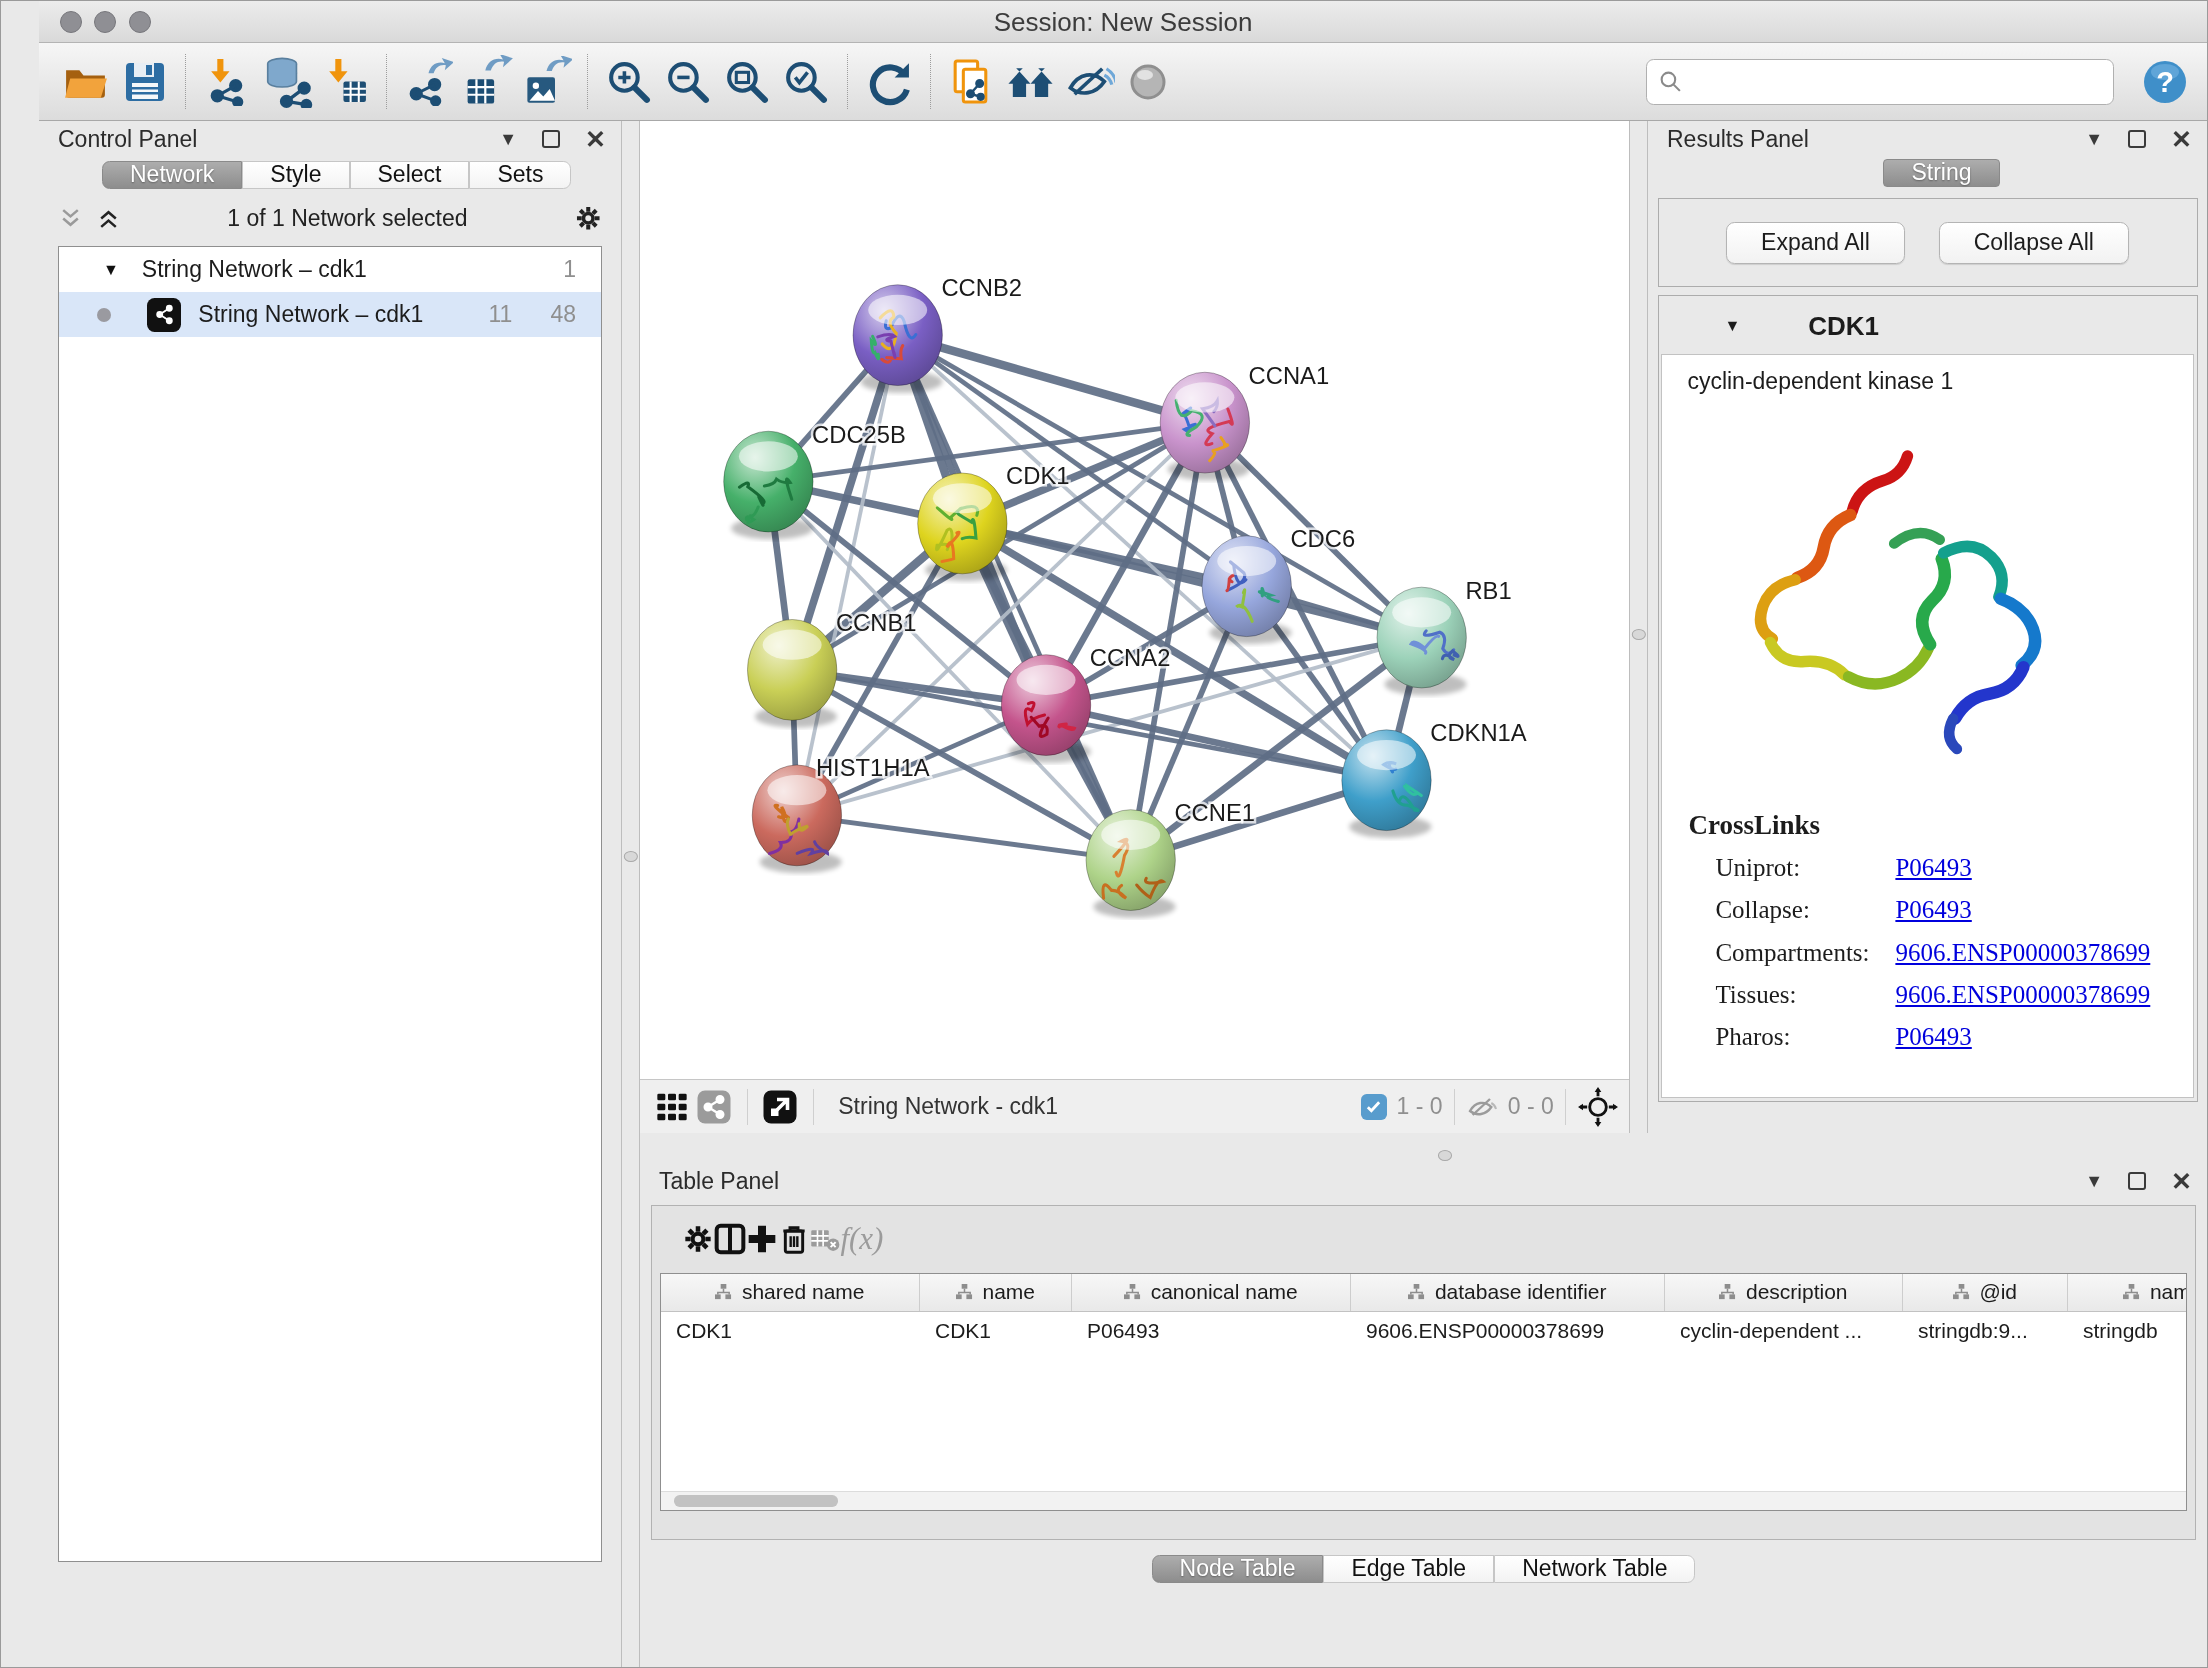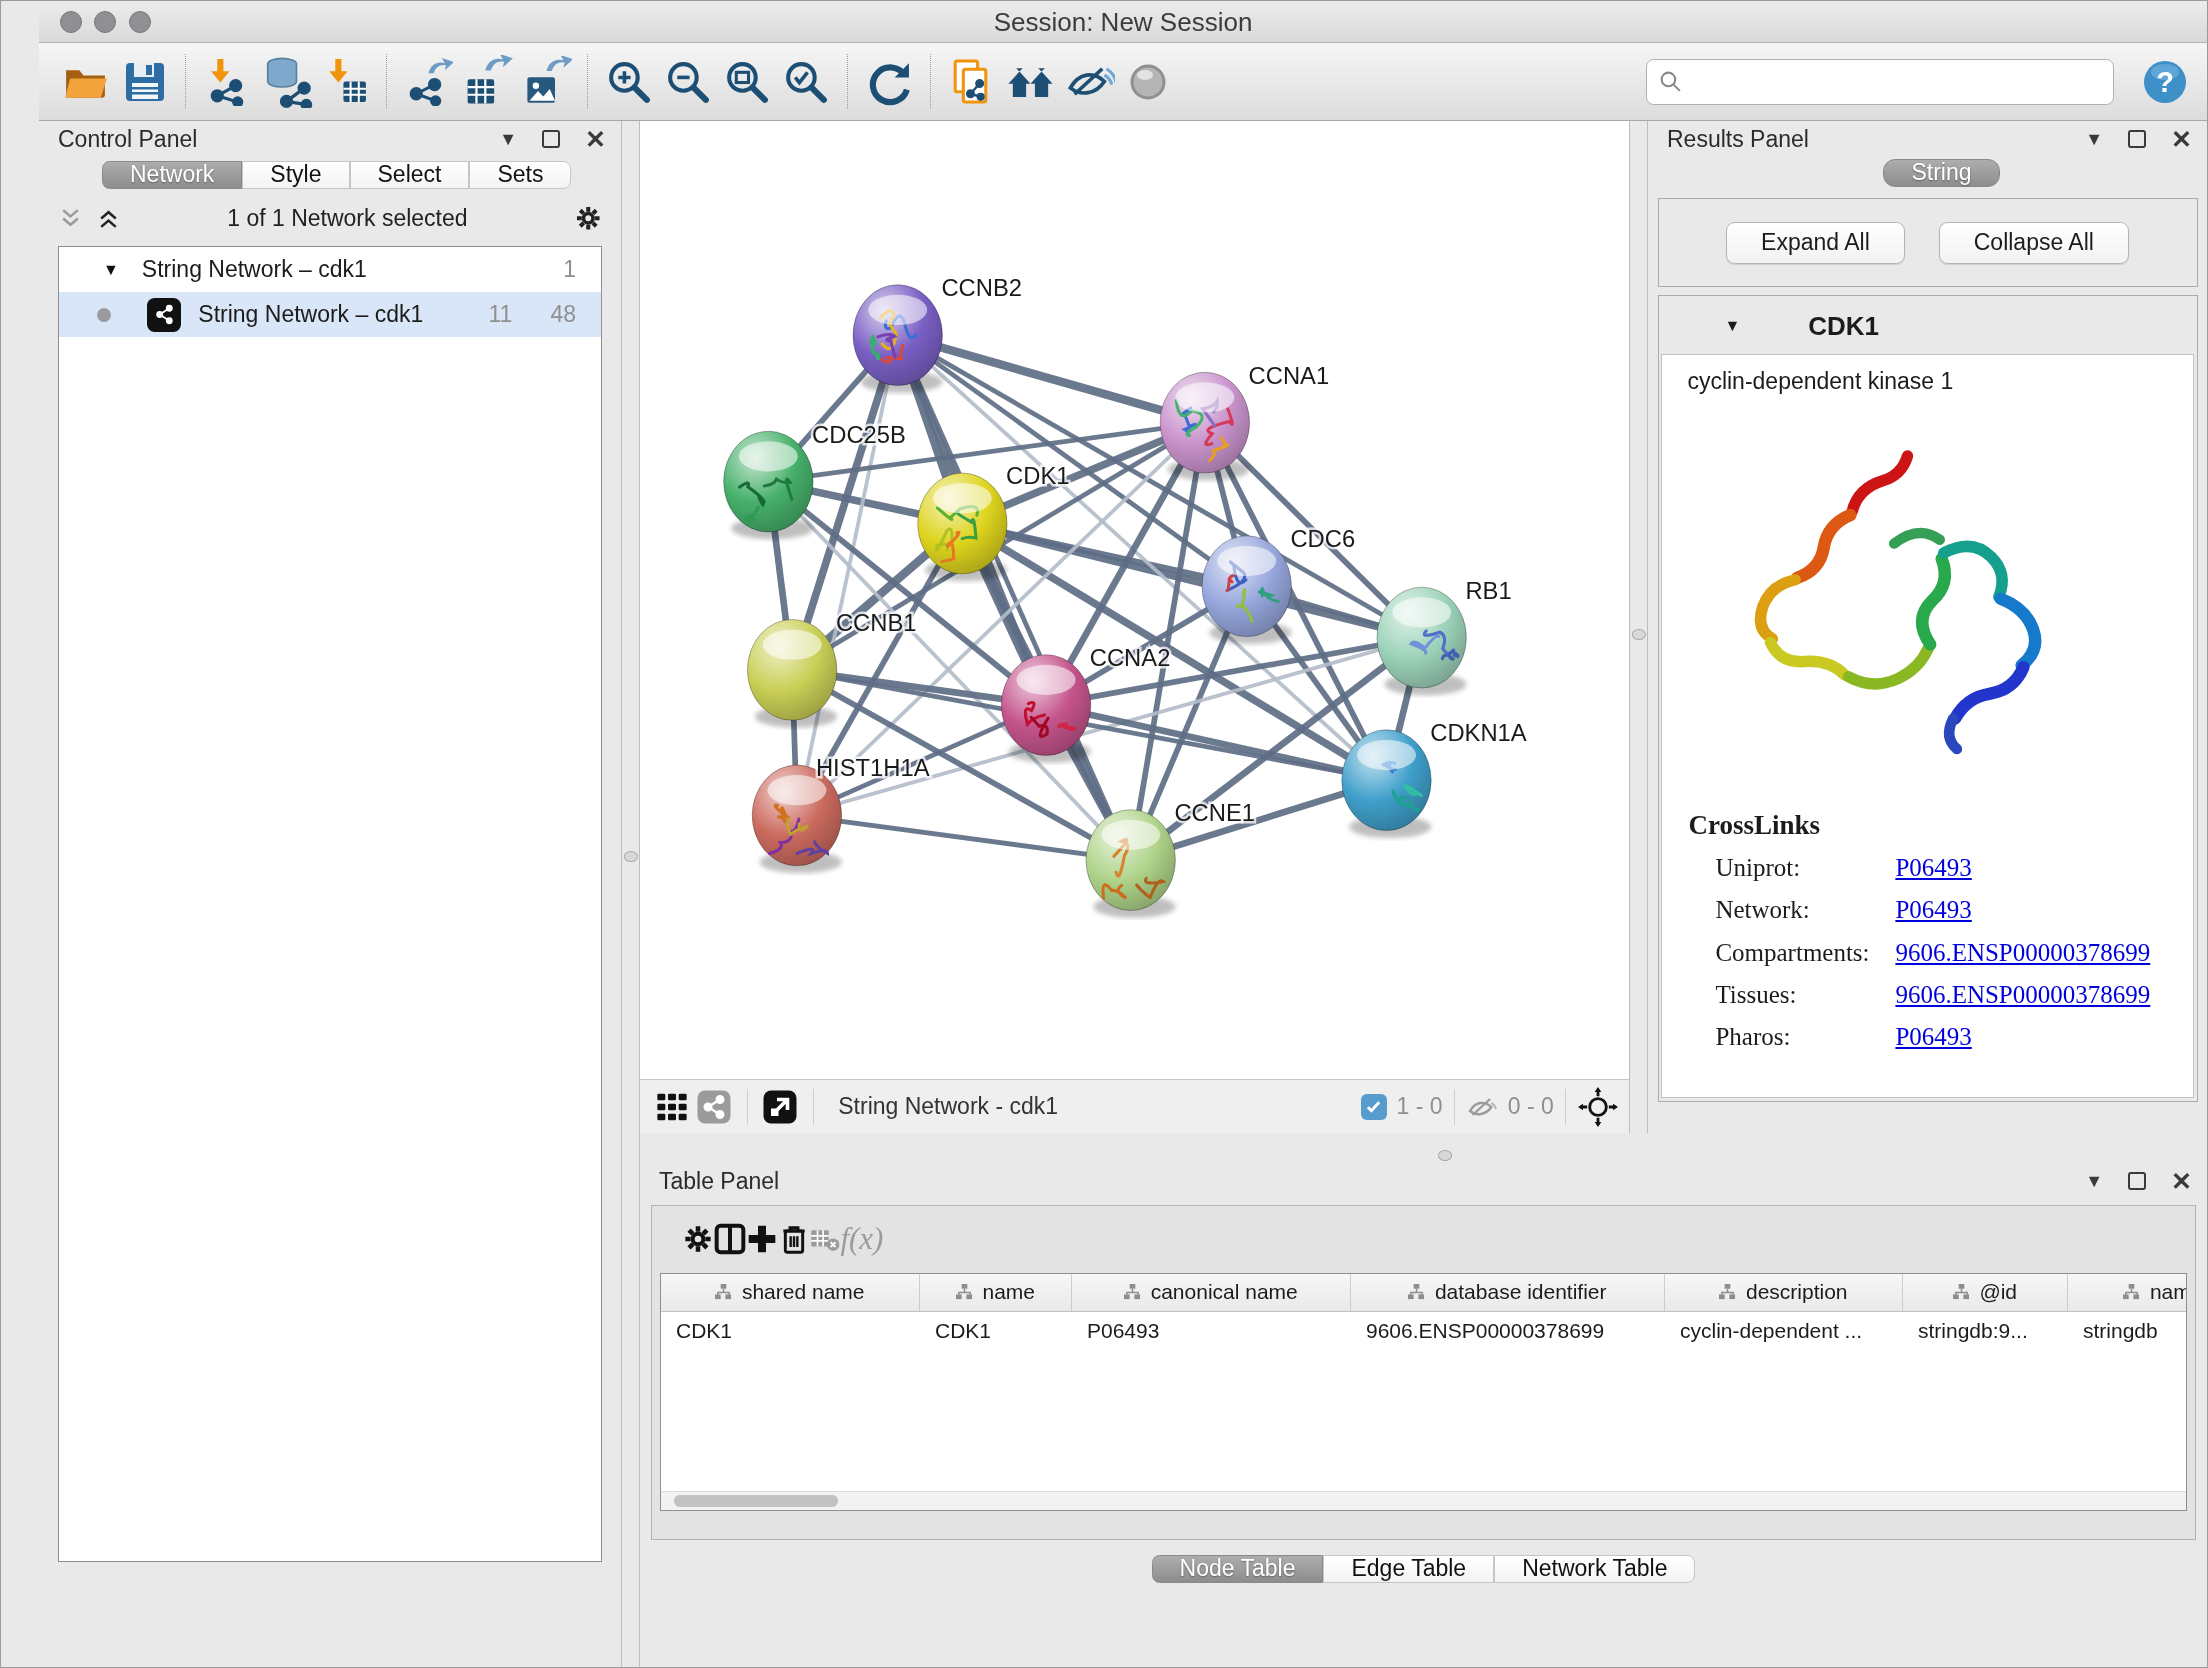--- a/index.html
+++ b/index.html
@@ -67,21 +67,21 @@
   .nettools { height:54px; background:#efefef; border-top:1px solid #c6c6c6; display:flex; align-items:center; padding:0 11.4px; }
   .ntsep { width:0; border-left:1px solid #cfcfcf; height:36px; margin:0 11.4px; }
   .ntname { font-size:23px; color:#333; margin-left:13.3px; }
   .ntcount { font-size:23px; color:#8f8f8f; margin-left:9.5px; }
   .ntspacer { flex:1; }
   .checkbox { width:26px; height:26px; background:#589ccd; border-radius:5.7px; display:flex; align-items:center; justify-content:center; }
 
   
   .results { flex:1; background:#e9e9e9; display:flex; flex-direction:column; min-width:0; }
   .rp-tabrow { display:flex; justify-content:center; padding:1.9px 0 3.8px; }
-  .rp-tabrow .tabbtn { border-radius:12px;margin-left:28px; }
+  .rp-tabrow .tabbtn { border-radius:4px;margin-left:28px; }
   .rp-btnbox { margin:7.6px 9.5px 0; border:1px solid #acacac; background:#e9e9e9; height:89px; display:flex; align-items:center; justify-content:center; gap:34px; flex:0 0 auto; }
   .pushbtn { height:42px; padding:0 34px; background:linear-gradient(#ffffff,#f2f2f2); border:1px solid #b4b4b4; border-radius:8.6px; font-size:23px; display:flex; align-items:center; box-shadow:0 1px 1px rgba(0,0,0,.12); }
   .rp-cdkbox { margin:7.6px 9.5px; border:1px solid #acacac; background:#e9e9e9; padding:2.9px; height:807px; flex:0 0 auto; }
   .cdk-header { height:55px; display:flex; align-items:center; }
   .cdk-header .arrow { margin-left:63px; font-size:16px; }
   .cdk-header .pname { margin-left:68px; font-size:26px; font-weight:bold; }
   .cdk-content { background:#fff; border:1px solid #c2c2c2; height:744px; position:relative; }
   .cdk-desc { position:absolute; left:25px; top:13.3px; font-size:23px; color:#1c1c1c; }
   .structure { position:absolute; left:59px; top:68px; }
   .xlinks { position:absolute; left:26px; top:455px; font-family:"Liberation Serif", serif; }
@@ -679,21 +679,21 @@
                 </g>
               </svg>
               <div class="xlinks">
                 <div class="xtitle">CrossLinks</div>
                 <div id="xrows">
                     <div class="xrow">
                       <span class="xlabel">Uniprot:</span>
                       <a href="#">P06493</a>
                     </div>
                     <div class="xrow">
-                      <span class="xlabel">Network:</span>
+                      <span class="xlabel">Collapse:</span>
                       <a href="#">P06493</a>
                     </div>
                     <div class="xrow">
                       <span class="xlabel">Compartments:</span>
                       <a href="#">9606.ENSP00000378699</a>
                     </div>
                     <div class="xrow">
                       <span class="xlabel">Tissues:</span>
                       <a href="#">9606.ENSP00000378699</a>
                     </div>

